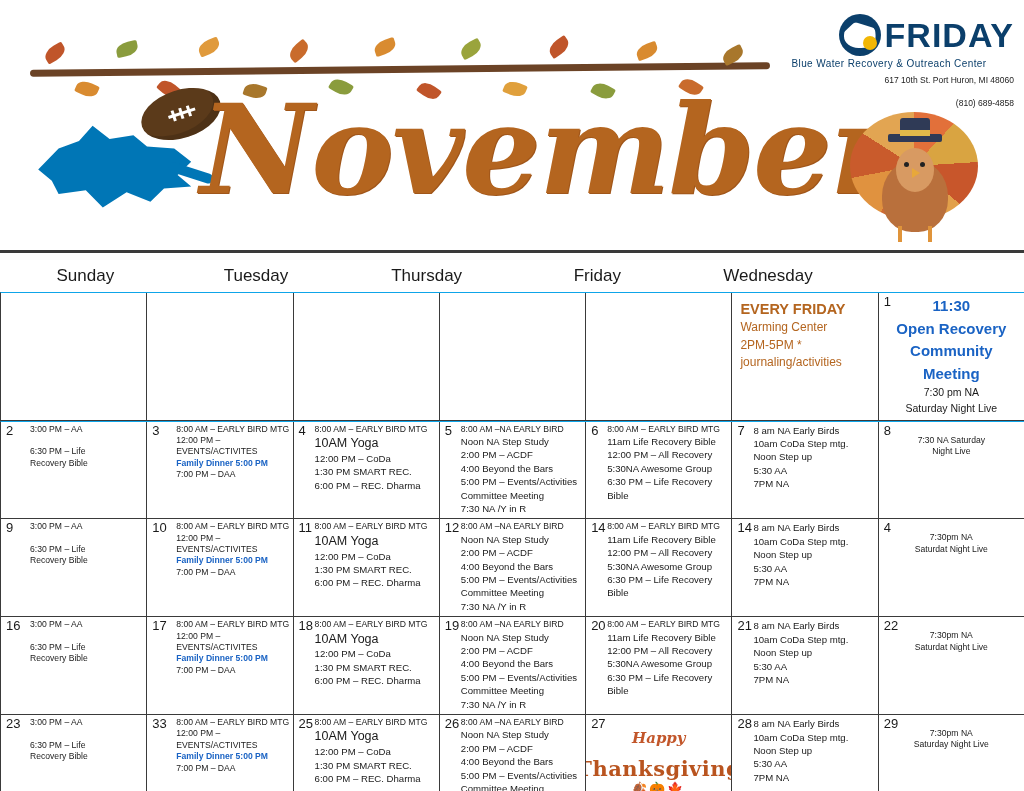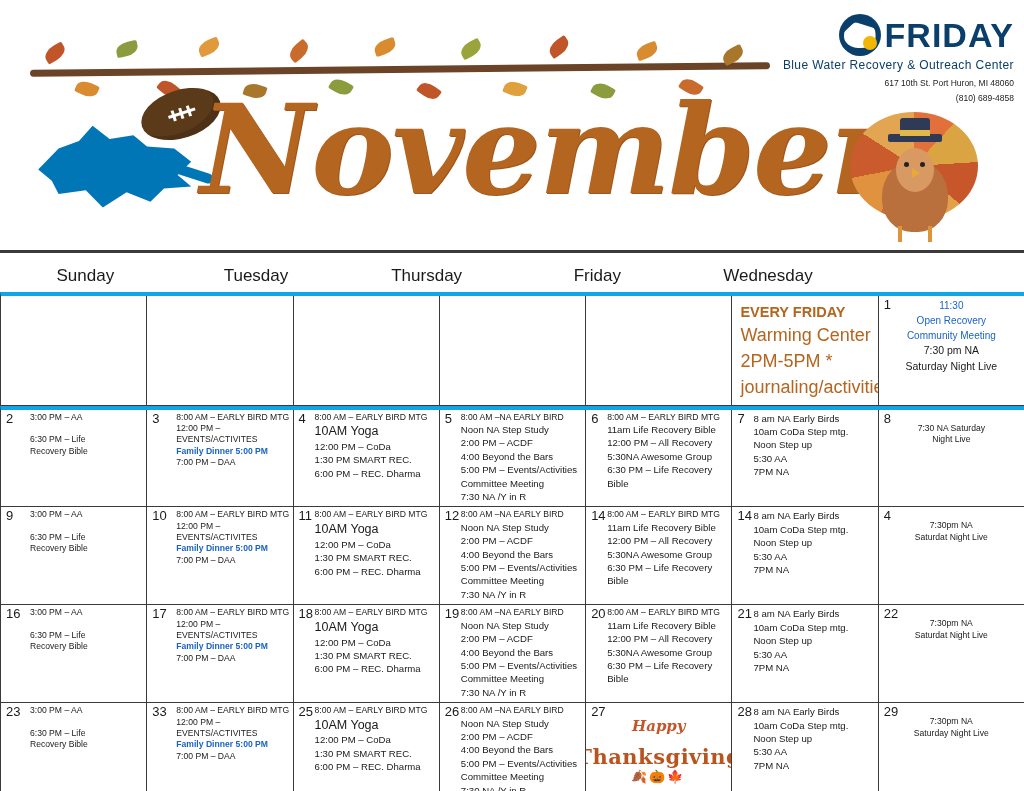--- a/index.html
+++ b/index.html
@@ -40,21 +40,21 @@
     clip-path:polygon(0 40%,35% 0,100% 25%,100% 100%,0 100%);
   }
   .logo-mark:before{
     content:"";position:absolute;right:4px;bottom:6px;width:14px;height:14px;border-radius:50%;
     background:#f2b705;z-index:2;
   }
   .logo-text{
     font-size:34px;font-weight:bold;letter-spacing:1px;color:#0b3f6b;line-height:1;
   }
   .logo-sub{
-    font-size:12px;color:#0b3f6b;letter-spacing:.4px;margin-top:2px;
+    font-size:10px;color:#0b3f6b;letter-spacing:.4px;margin-top:2px;text-align:center;
   }
   .logo-addr{
     font-size:8.5px;color:#222;margin-top:6px;line-height:1.35;
   }
 
   .month-title{
     position:absolute;
     left:200px;top:88px;
     font-family:"DejaVu Serif", serif;
     font-style:italic;
@@ -129,21 +129,21 @@
     text-align:center;
     font-size:17px;
     padding:8px 0 6px;
     color:#1a1a1a;
   }
 
   
   .calendar{
     display:grid;
     grid-template-columns:repeat(7,1fr);
-    border-top:4px solid #0ea5e9;
+    border-top:1px solid #0ea5e9;
     border-left:1px solid #3a3a3a;
     width:1024px;
   }
   .cell{
     border-right:1px solid #3a3a3a;
     border-bottom:1px solid #3a3a3a;
     min-height:79px;
     position:relative;
     padding:2px 3px 3px 3px;
     box-sizing:border-box;
@@ -171,26 +171,26 @@
   .spacer{height:11px;}
 
   
   .friday-banner{
     padding:6px 6px 4px 8px;
     box-sizing:border-box;
   }
   .fb-title{
     color:#b4651f;font-weight:bold;font-size:14.5px;line-height:1.4;
   }
-  .fb-line{color:#b4651f;font-size:18px;line-height:1.45;}
+  .fb-line{color:#b4651f;font-size:12px;line-height:1.45;}
 
   .sat-head{
     text-align:center;font-size:10.5px;line-height:1.5;
   }
-  .sat-head .b{color:#1a63c4;font-weight:normal;font-size:10px;}
+  .sat-head .b{color:#1a63c4;font-weight:bold;font-size:15px;}
 
   
   .thanks{
     position:relative;height:100%;display:flex;align-items:center;justify-content:center;
     flex-direction:column;
   }
   .thanks .happy{
     font-family:"DejaVu Serif", serif;font-style:italic;font-weight:bold;
     color:#c2562a;font-size:15px;line-height:1;margin-bottom:12px;
   }
@@ -252,21 +252,21 @@
     <div class="t-leg" style="left:92px"></div>
   </div>
 
   <div class="logo-block">
     <div class="logo-row">
       <span class="logo-mark"></span>
       <span class="logo-text">FRIDAY</span>
     </div>
     <div class="logo-sub">Blue Water Recovery &amp; Outreach Center</div>
     <div class="logo-addr">617 10th St. Port Huron, MI 48060</div>
-    <div class="logo-addr" style="margin-top:4px">(810) 689-4858</div>
+    <div class="logo-addr" style="margin-top:12px">(810) 689-4858</div>
   </div>
 
   <div class="hr-rule"></div>
 </div>
 
 <div class="daynames">
   <div>Sunday</div>
   <div>Tuesday</div>
   <div>Thursday</div>
   <div>Friday</div>

